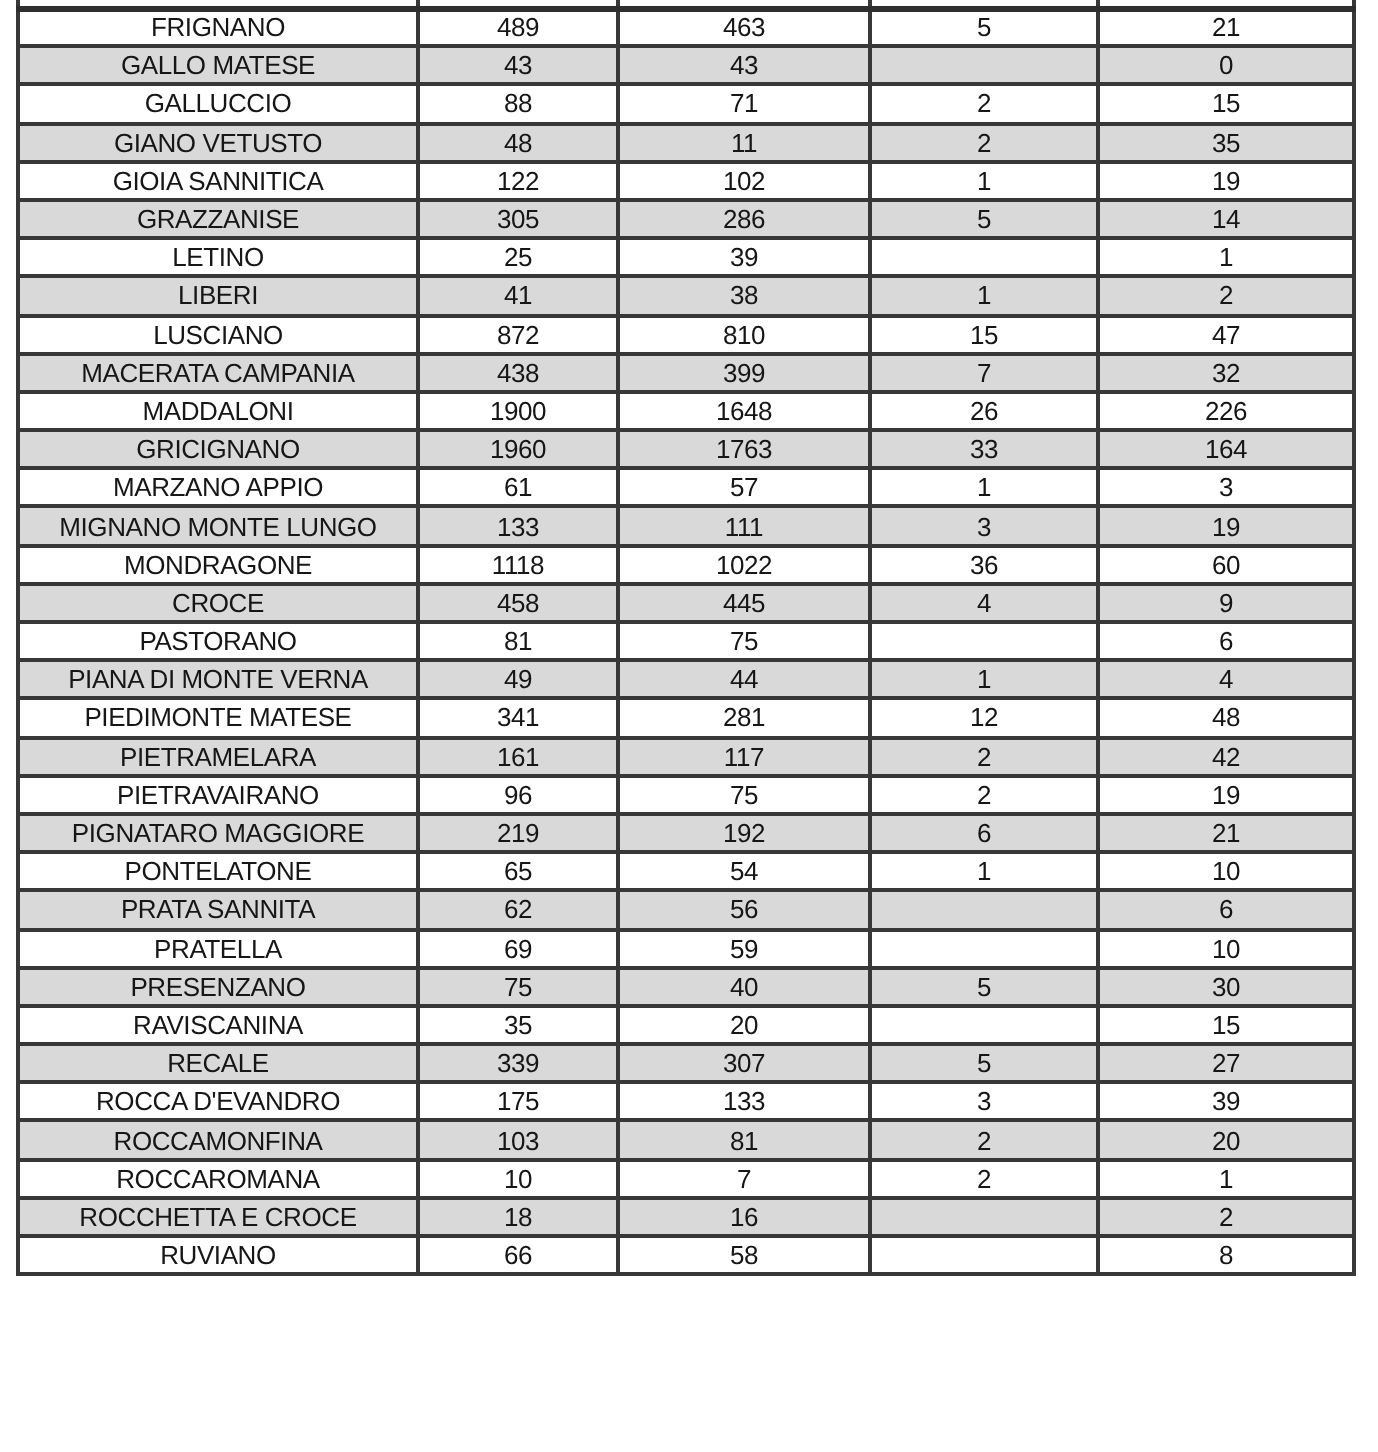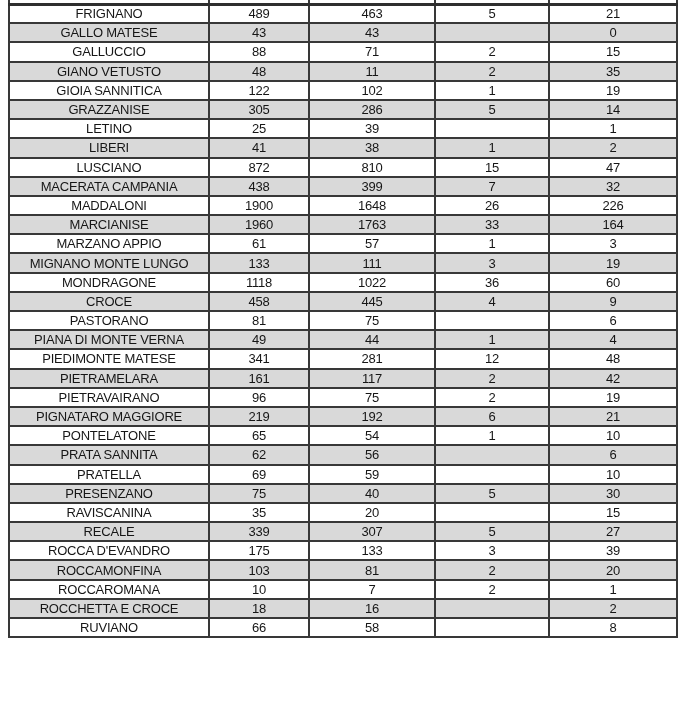--- a/index.html
+++ b/index.html
@@ -148,21 +148,21 @@
           <td>32</td>
         </tr>
         <tr>
           <td>MADDALONI</td>
           <td>1900</td>
           <td>1648</td>
           <td>26</td>
           <td>226</td>
         </tr>
         <tr>
-          <td>MARCIANISE</td>
+          <td>GRICIGNANO</td>
           <td>1960</td>
           <td>1763</td>
           <td>33</td>
           <td>164</td>
         </tr>
         <tr>
           <td>MARZANO APPIO</td>
           <td>61</td>
           <td>57</td>
           <td>1</td>

